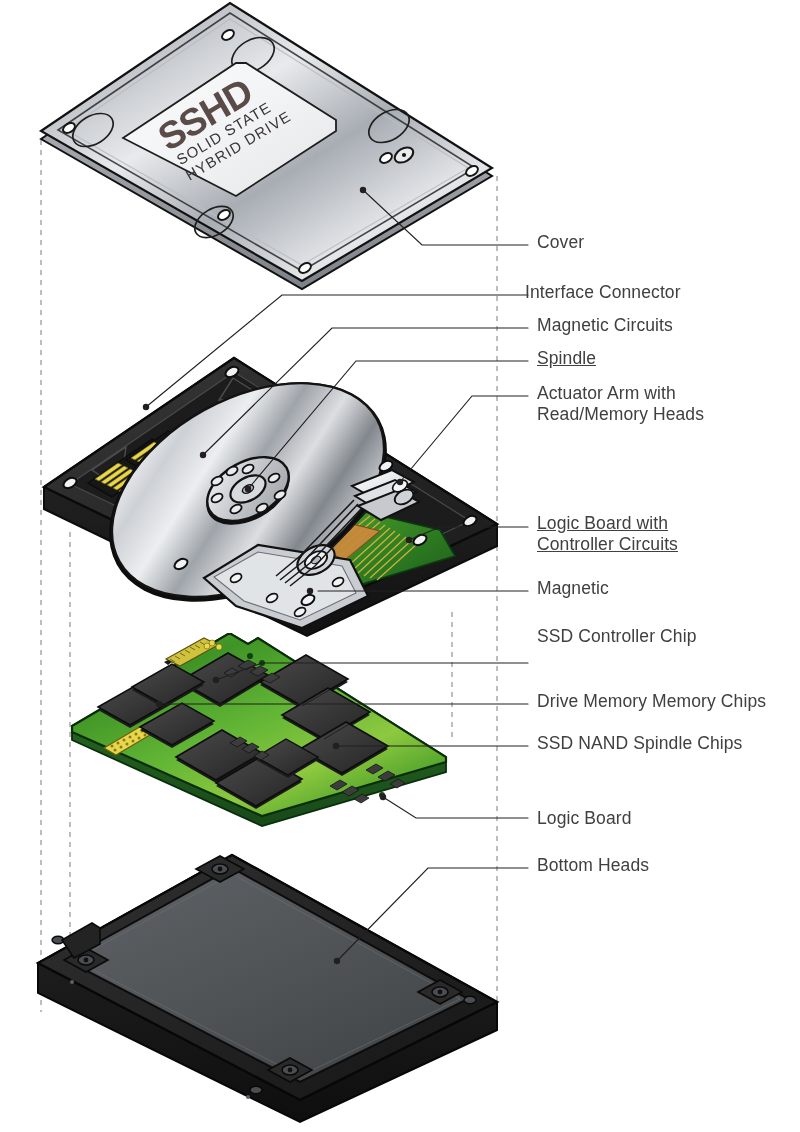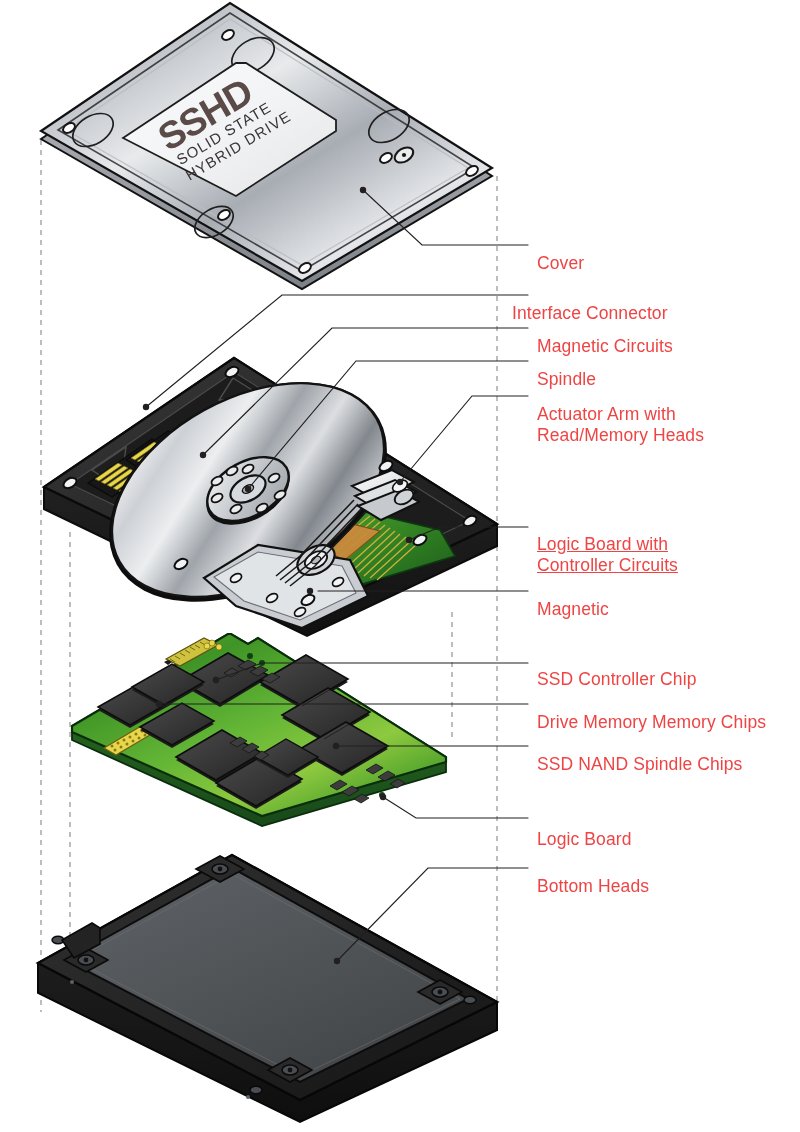--- a/index.html
+++ b/index.html
@@ -10,24 +10,23 @@
     color:#231f20;
     overflow:hidden;
     position:relative;
   }
   #stage{position:absolute;left:0;top:0;width:800px;height:1132px;}
   #stage svg{display:block;}
   .lbl{
     position:absolute;
     font-size:17.5px;
     line-height:21px;
-    color:#ef4444;
+    color:#404040;
     white-space:pre-line;
     letter-spacing:0.1px;
-    margin-top:21px;
   }
 </style>
 </head>
 <body>
 
 <div id="stage">
 <svg width="800" height="1132" viewBox="0 0 800 1132" xmlns="http://www.w3.org/2000/svg">
   <defs>
     <linearGradient id="gCover" x1="0" y1="0" x2="1" y2="1">
       <stop offset="0%" stop-color="#eef0f2"></stop>
@@ -464,25 +463,25 @@
     <circle cx="216" cy="680" r="3.2"></circle>
     <circle cx="159" cy="704" r="3.2"></circle>
     <circle cx="336" cy="746" r="3.2"></circle>
     <circle cx="383" cy="797" r="3.2"></circle>
     <circle cx="337" cy="961" r="3.2"></circle>
   </g>
 </svg>
 </div>
 
 <div class="lbl" style="left:537px;top:232px;">Cover</div>
-<div class="lbl" style="left:512px;top:282px;">Interface Connector</div>
+<div class="lbl" style="left:525px;top:282px;">Interface Connector</div>
 <div class="lbl" style="left:537px;top:315px;">Magnetic Circuits</div>
-<div class="lbl" style="left:537px;top:348px;">Spindle</div>
+<div class="lbl" style="left:537px;top:348px;text-decoration:underline;">Spindle</div>
 <div class="lbl" style="left:537px;top:383px;">Actuator Arm with
 Read/Memory Heads</div>
 <div class="lbl" style="left:537px;top:513px;text-decoration:underline;">Logic Board with
 Controller Circuits</div>
 <div class="lbl" style="left:537px;top:578px;">Magnetic</div>
-<div class="lbl" style="left:537px;top:648px;">SSD Controller Chip</div>
+<div class="lbl" style="left:537px;top:626px;">SSD Controller Chip</div>
 <div class="lbl" style="left:537px;top:691px;">Drive Memory Memory Chips</div>
 <div class="lbl" style="left:537px;top:733px;">SSD NAND Spindle Chips</div>
 <div class="lbl" style="left:537px;top:808px;">Logic Board</div>
 <div class="lbl" style="left:537px;top:855px;">Bottom Heads</div>
 
 </body></html>

